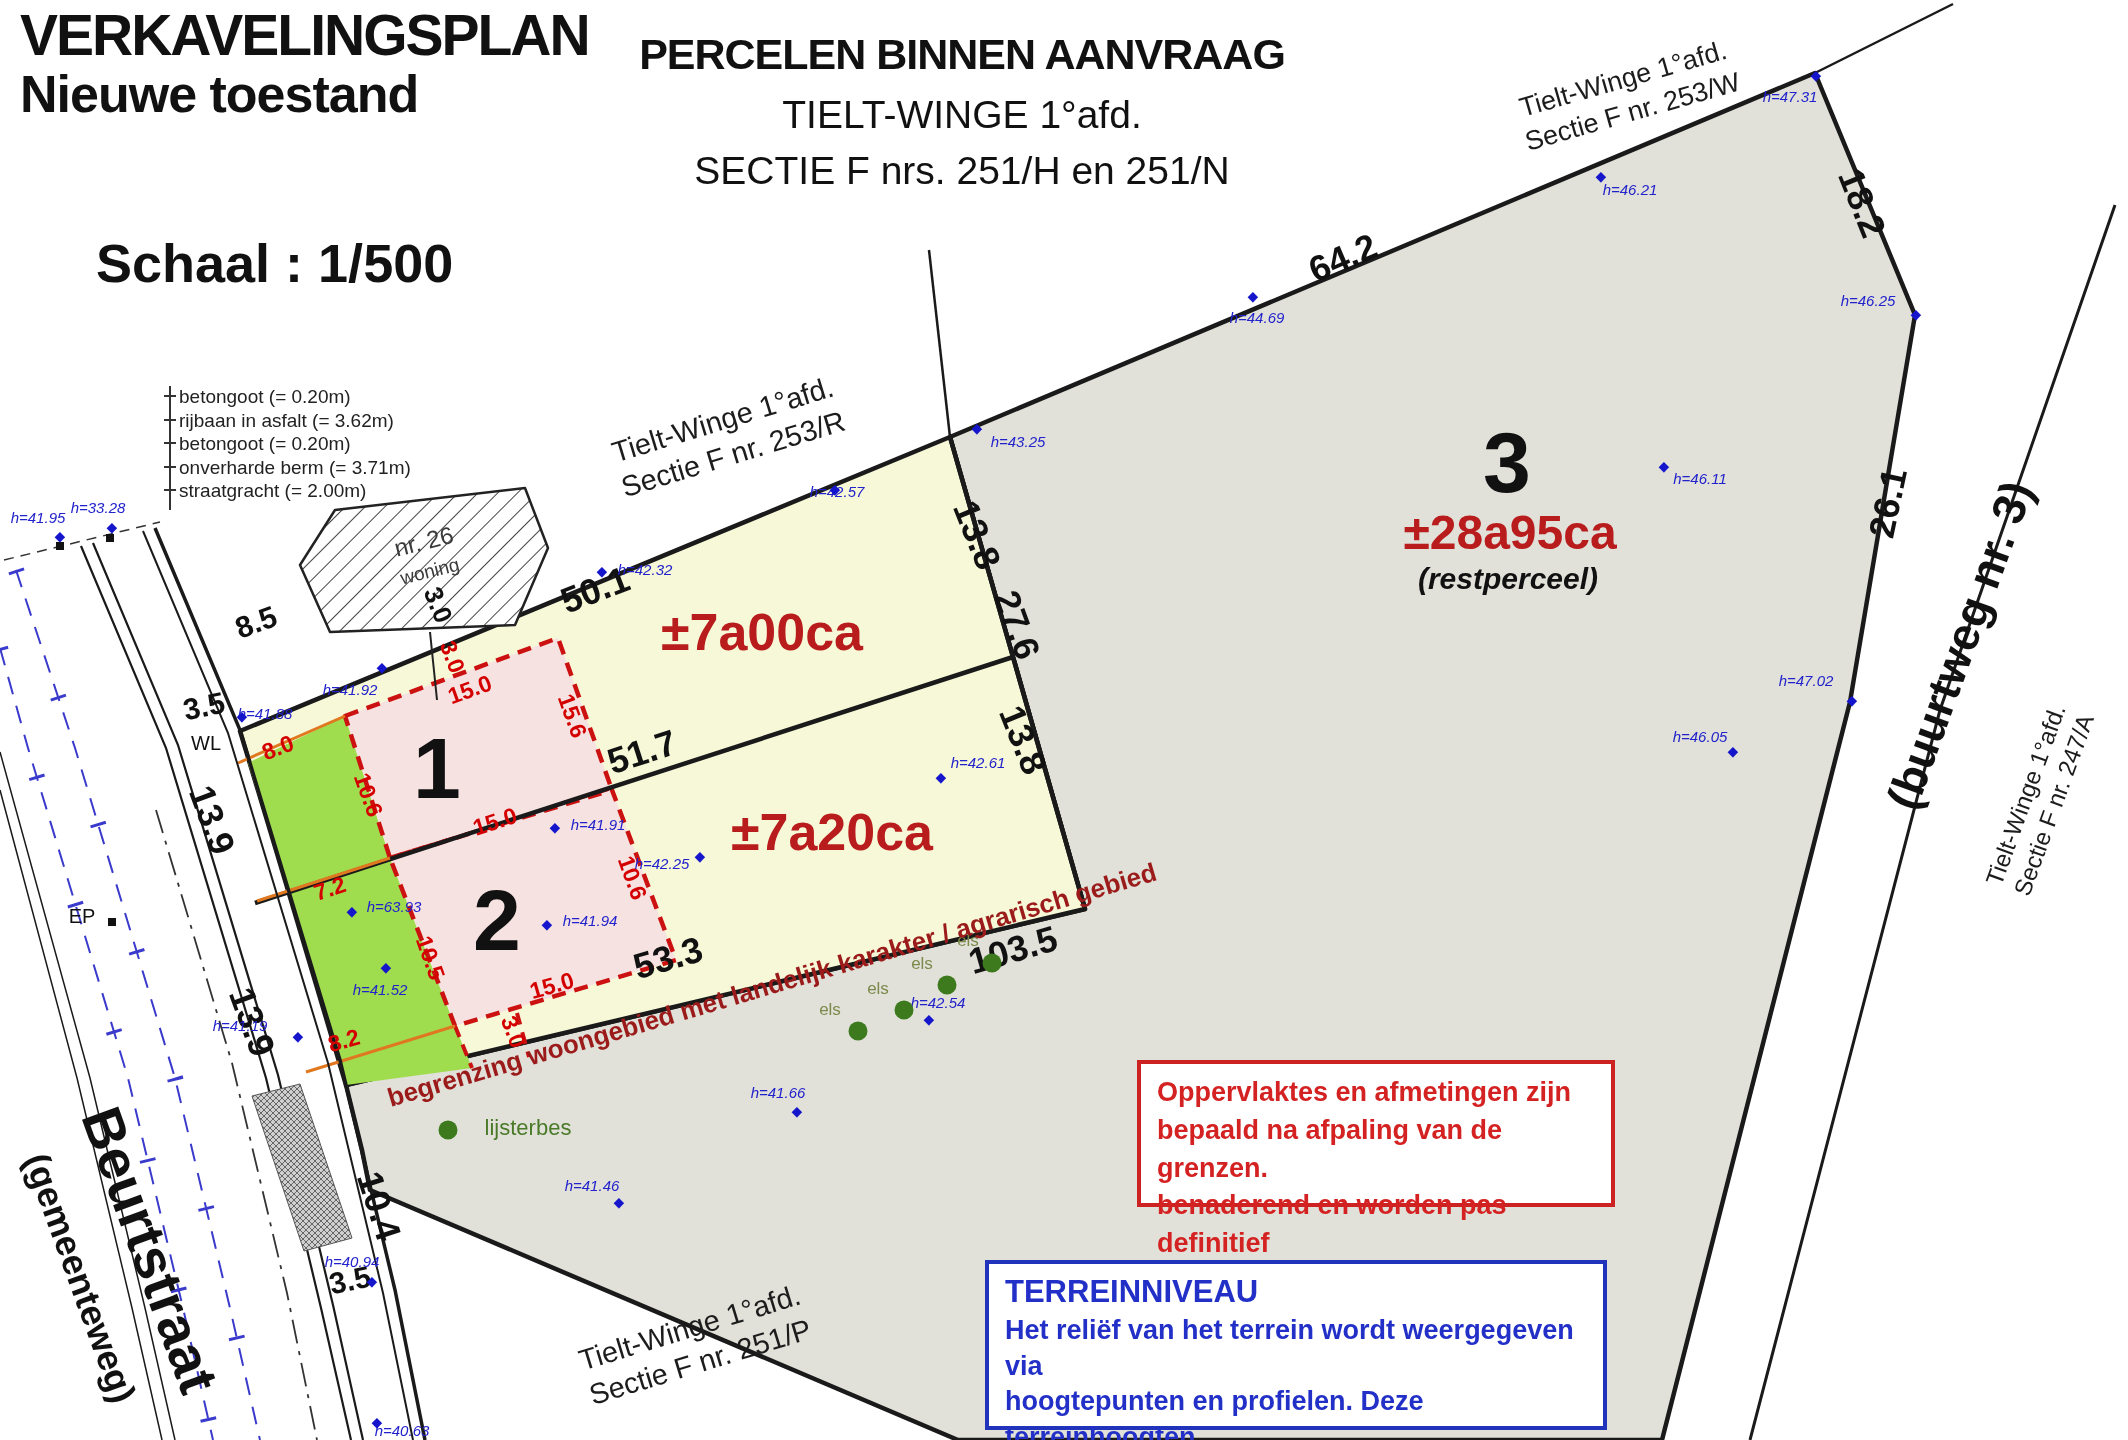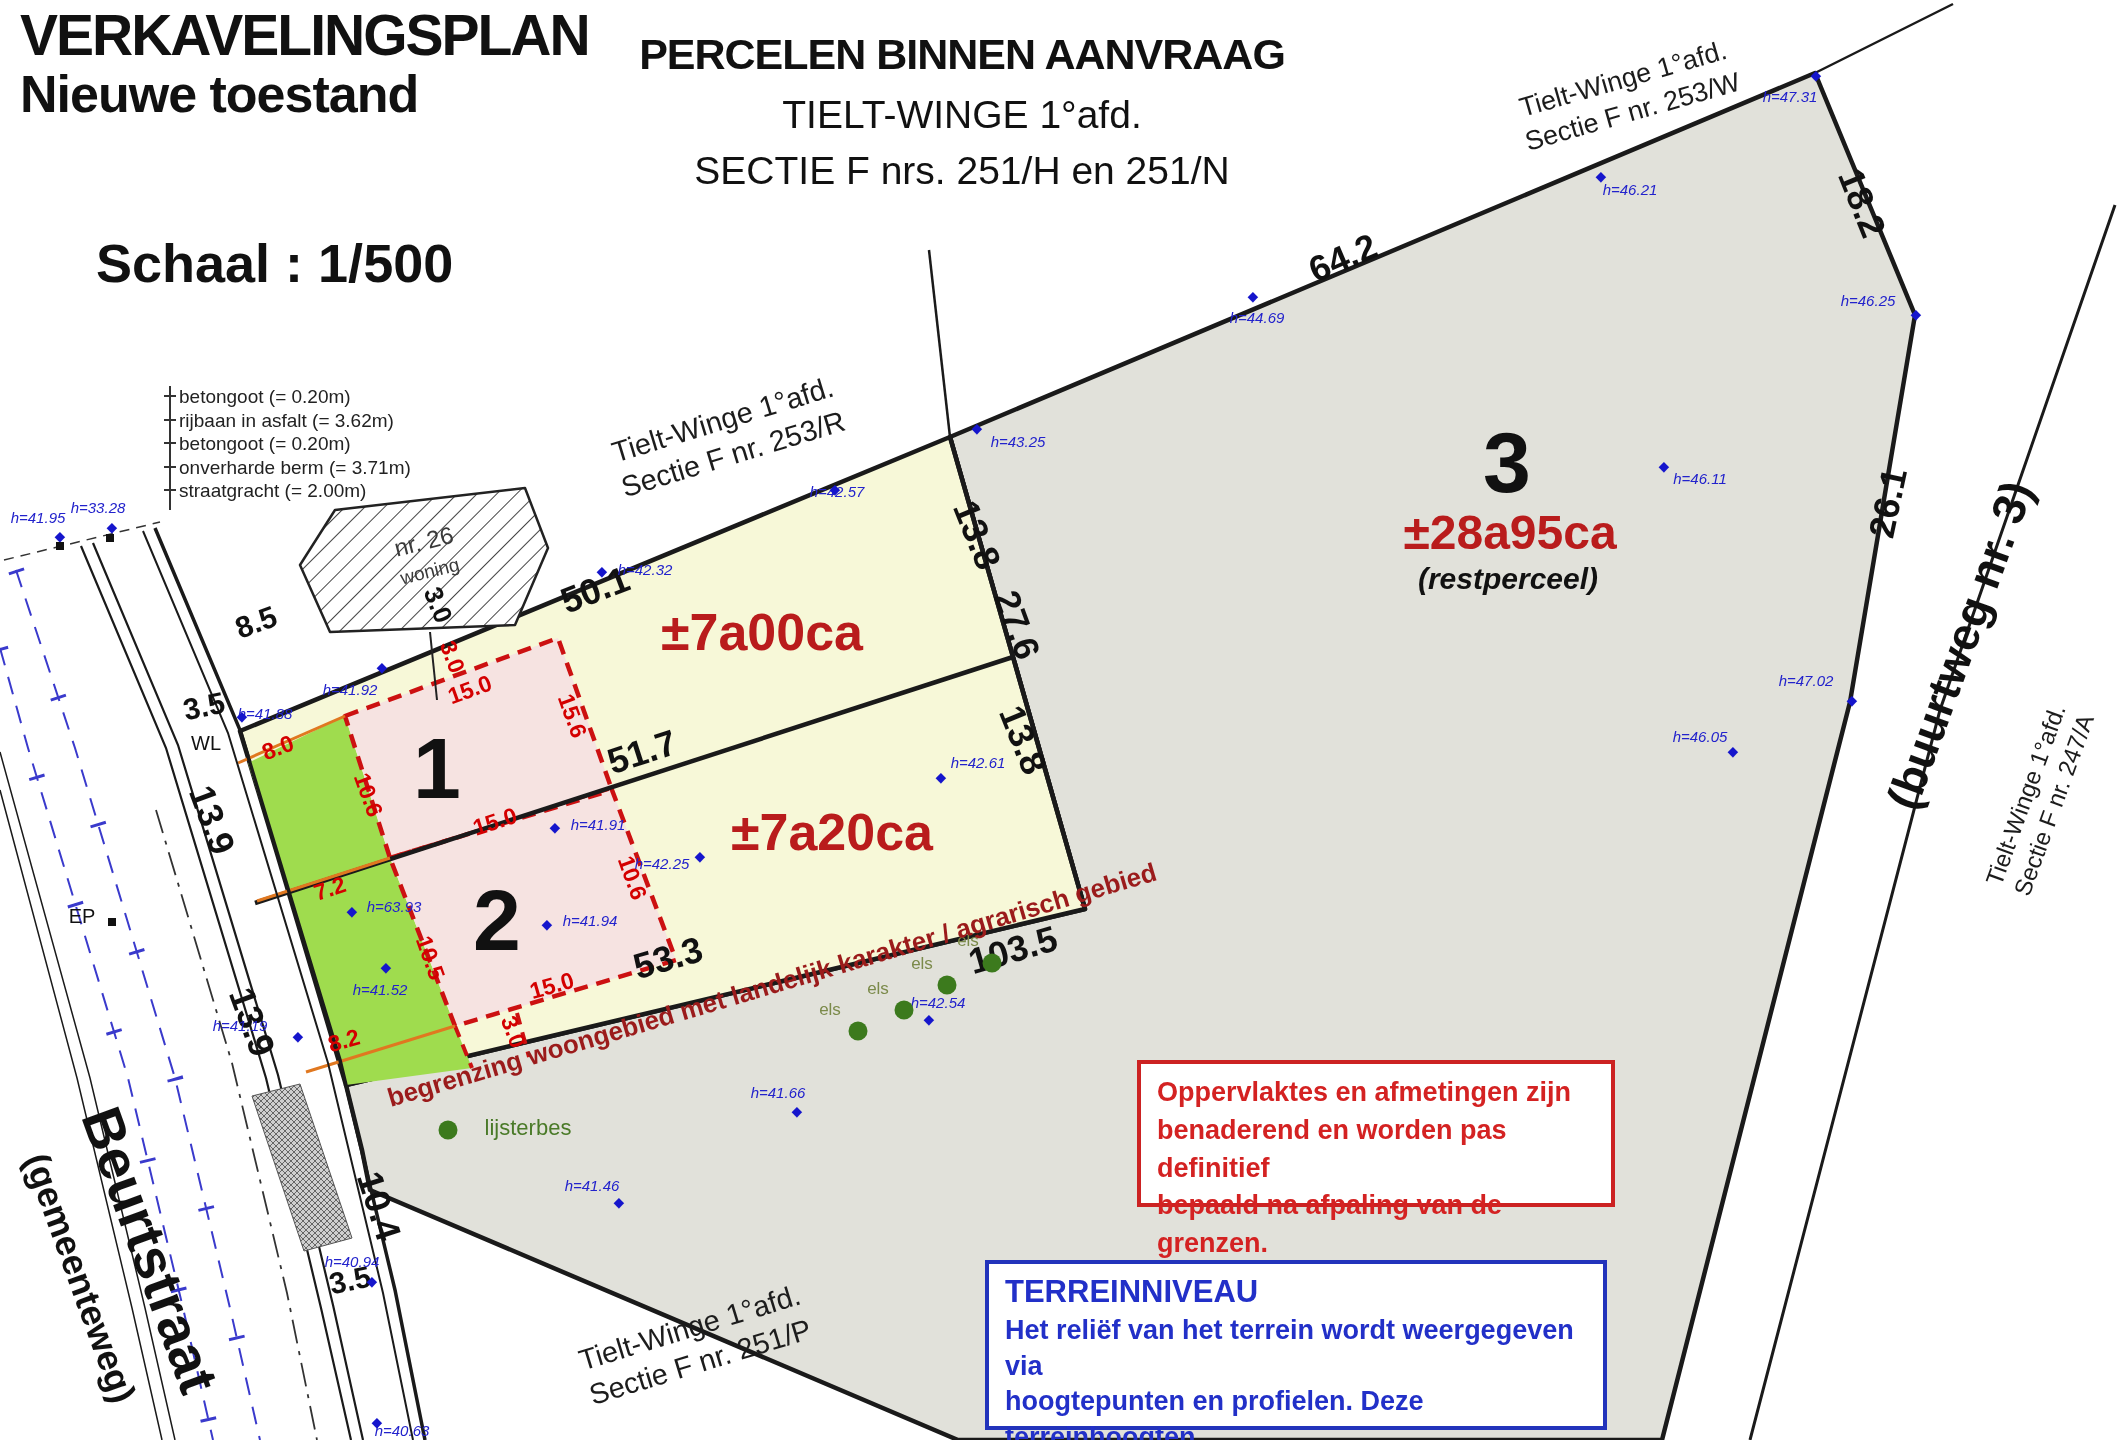--- a/index.html
+++ b/index.html
@@ -266,22 +266,22 @@
 <div id="legend-block">
     <div>betongoot (= 0.20m)</div>
     <div>rijbaan in asfalt (= 3.62m)</div>
     <div>betongoot (= 0.20m)</div>
     <div>onverharde berm (= 3.71m)</div>
     <div>straatgracht (= 2.00m)</div>
   </div>
 
 <div id="note-red" class="notebox">
   <div>Oppervlaktes en afmetingen zijn</div>
+  <div>bepaald na afpaling van de grenzen.</div>
   <div>benaderend en worden pas definitief</div>
-  <div>bepaald na afpaling van de grenzen.</div>
 </div>
 
 <div id="note-blue" class="notebox">
   <div class="nb-title">TERREINNIVEAU</div>
   <div>Het reliëf van het terrein wordt weergegeven via</div>
   <div>hoogtepunten en profielen. Deze terreinhoogten</div>
 
 </div>
 
 </body></html>

